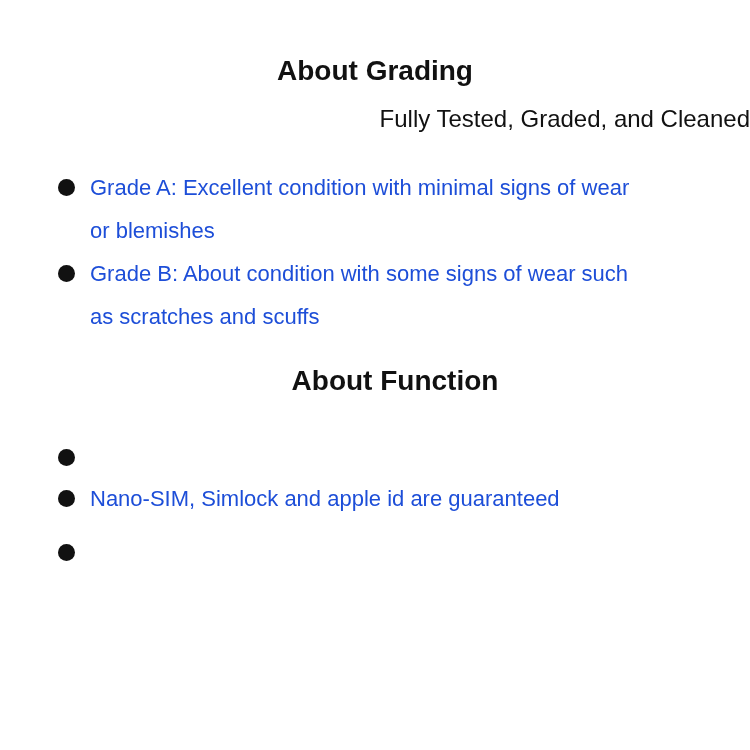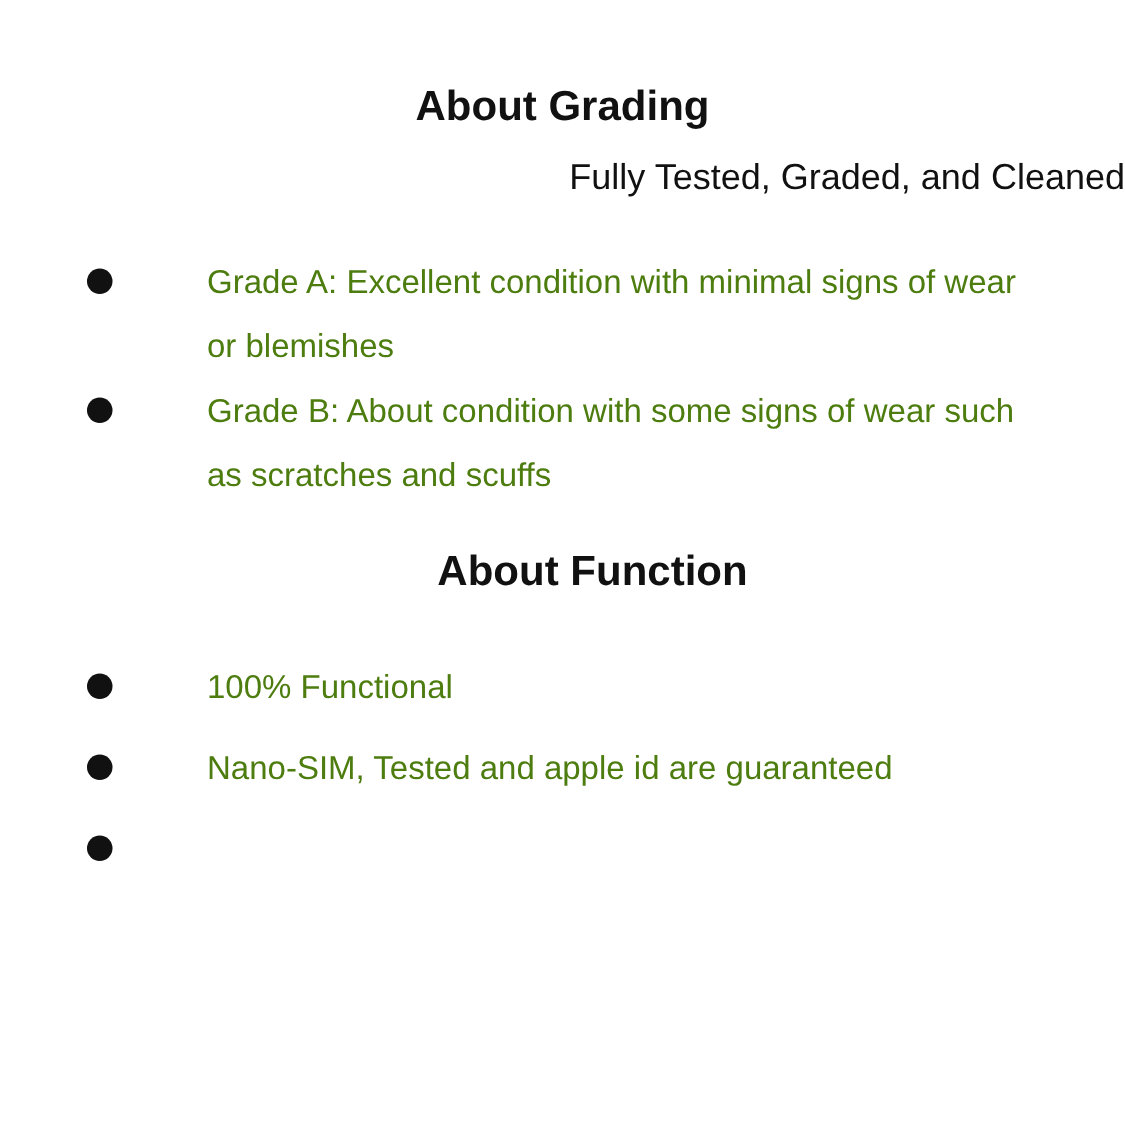--- a/index.html
+++ b/index.html
@@ -43,22 +43,21 @@
     margin-top: 34px;
   }
   .list.function {
     margin-top: 40px;
   }
   .list-item {
     display: flex;
     align-items: flex-start;
     font-size: 22px;
     line-height: 43px;
-    color: #4d7c0f;
-    gap: 48px;
+    color: #1d4ed8;
   }
   .list.function .list-item {
     margin-bottom: 11px;
   }
   .bullet {
     flex: 0 0 auto;
     width: 17px;
     height: 17px;
     margin-top: 13px;
     margin-right: 15px;
@@ -92,25 +91,24 @@
         <span class="item-text">Grade B: About condition with some signs of wear such as scratches and scuffs</span>
       </li>
     </ul>
   </section>
 
   <section class="section-function">
     <h1 class="section-title">About Function</h1>
     <ul class="list function">
       <li class="list-item">
         <span class="bullet"></span>
-        <span class="item-text">100% Functional</span>
       </li>
       <li class="list-item">
         <span class="bullet"></span>
-        <span class="item-text">Nano-SIM, Tested and apple id are guaranteed</span>
+        <span class="item-text">Nano-SIM, Simlock and apple id are guaranteed</span>
       </li>
       <li class="list-item">
         <span class="bullet"></span>
       </li>
     </ul>
   </section>
 
 </div>
 
 </body></html>

